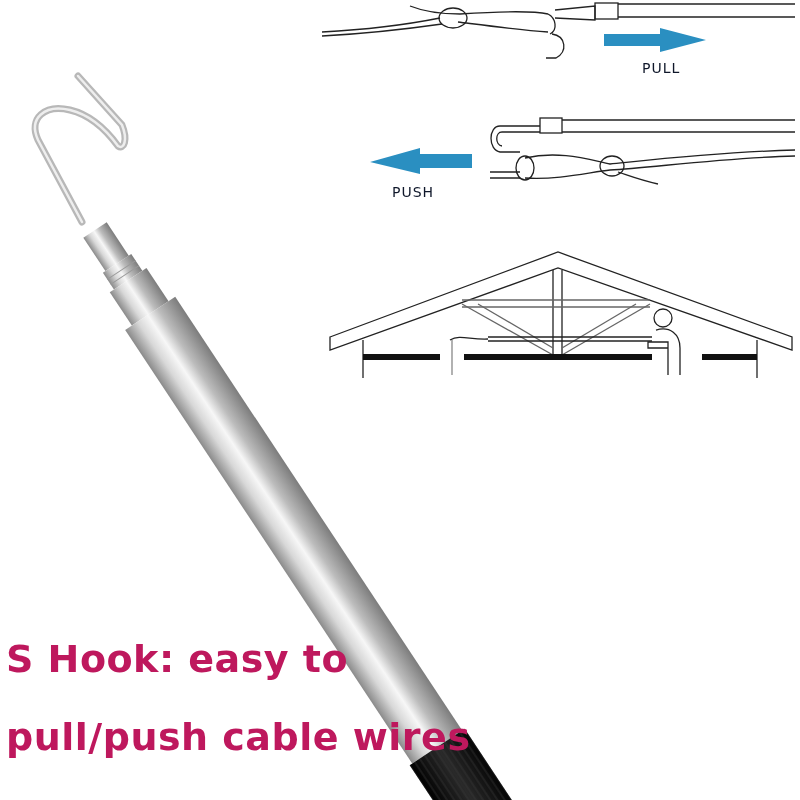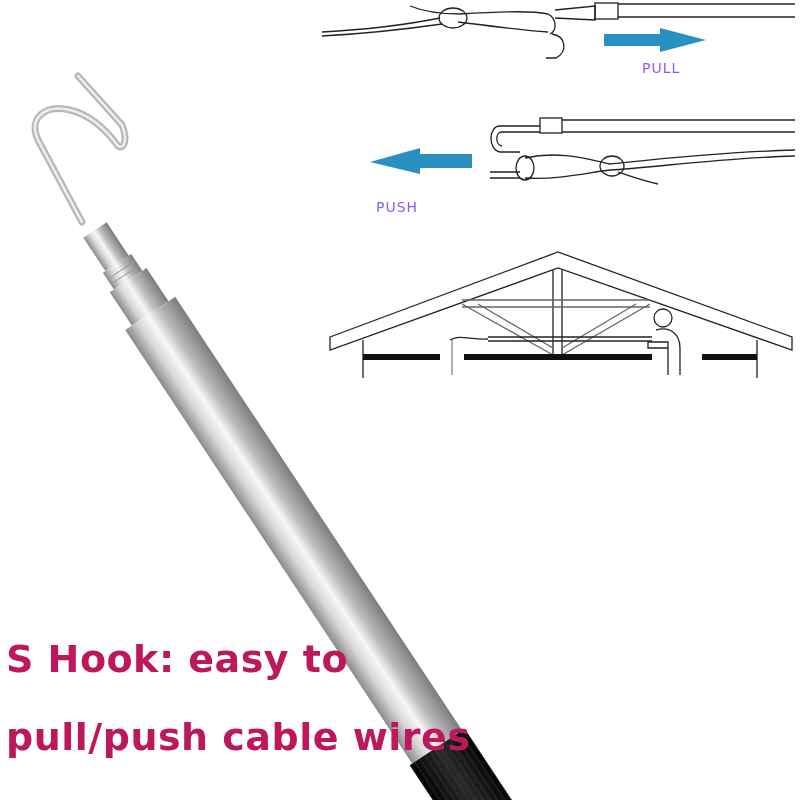--- a/index.html
+++ b/index.html
@@ -5,23 +5,23 @@
   html, body { margin: 0; padding: 0; background: #ffffff; }
   body { width: 800px; height: 800px; position: relative; overflow: hidden; font-family: "DejaVu Sans", sans-serif; }
   .layer { position: absolute; left: 0; top: 0; width: 800px; height: 800px; }
   .caption {
     position: absolute; left: 6px; color: #be185d;
     font-family: "DejaVu Sans", sans-serif; font-weight: 600; letter-spacing: 0.5px;
     font-size: 38px; line-height: 1;
   }
   .cap1 { top: 640px; }
   .cap2 { top: 718px; }
-  .lbl { position: absolute; font-family: "DejaVu Sans", sans-serif; font-size: 14px; letter-spacing: 1px; color: #8b5cf6; }
+  .lbl { position: absolute; font-family: "DejaVu Sans", sans-serif; font-size: 14px; letter-spacing: 1px; color: #0f172a; }
   .pull-lbl { left: 642px; top: 60px; }
-  .push-lbl { left: 376px; top: 184px; margin-top: 15px; }
+  .push-lbl { left: 392px; top: 184px; }
 </style>
 </head>
 <body>
 
 <svg class="layer" viewBox="0 0 800 800" xmlns="http://www.w3.org/2000/svg">
   <defs>
     <linearGradient id="steel" x1="0" y1="0" x2="1" y2="0" gradientUnits="objectBoundingBox">
       <stop offset="0" stop-color="#8a8a8a"></stop>
       <stop offset="0.25" stop-color="#d8d8d8"></stop>
       <stop offset="0.45" stop-color="#f7f7f7"></stop>

